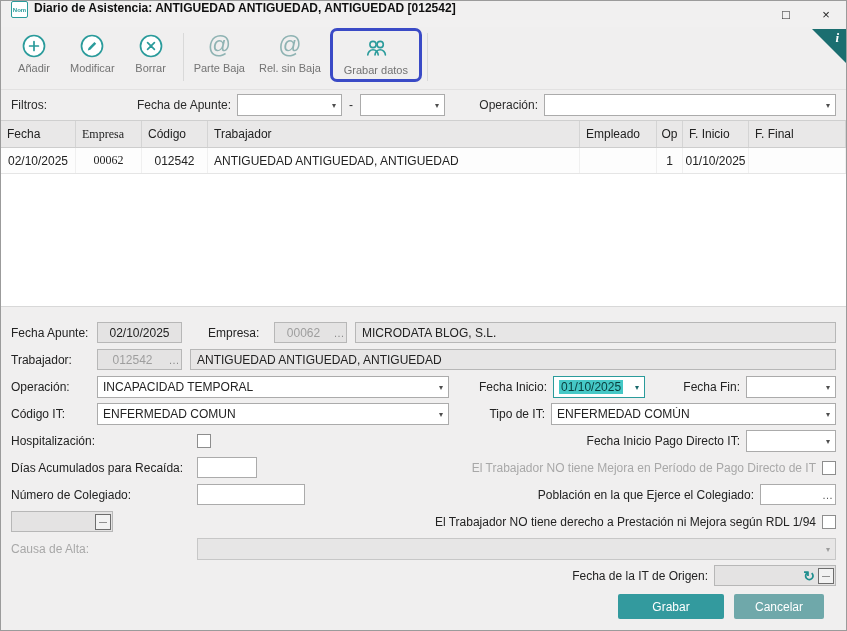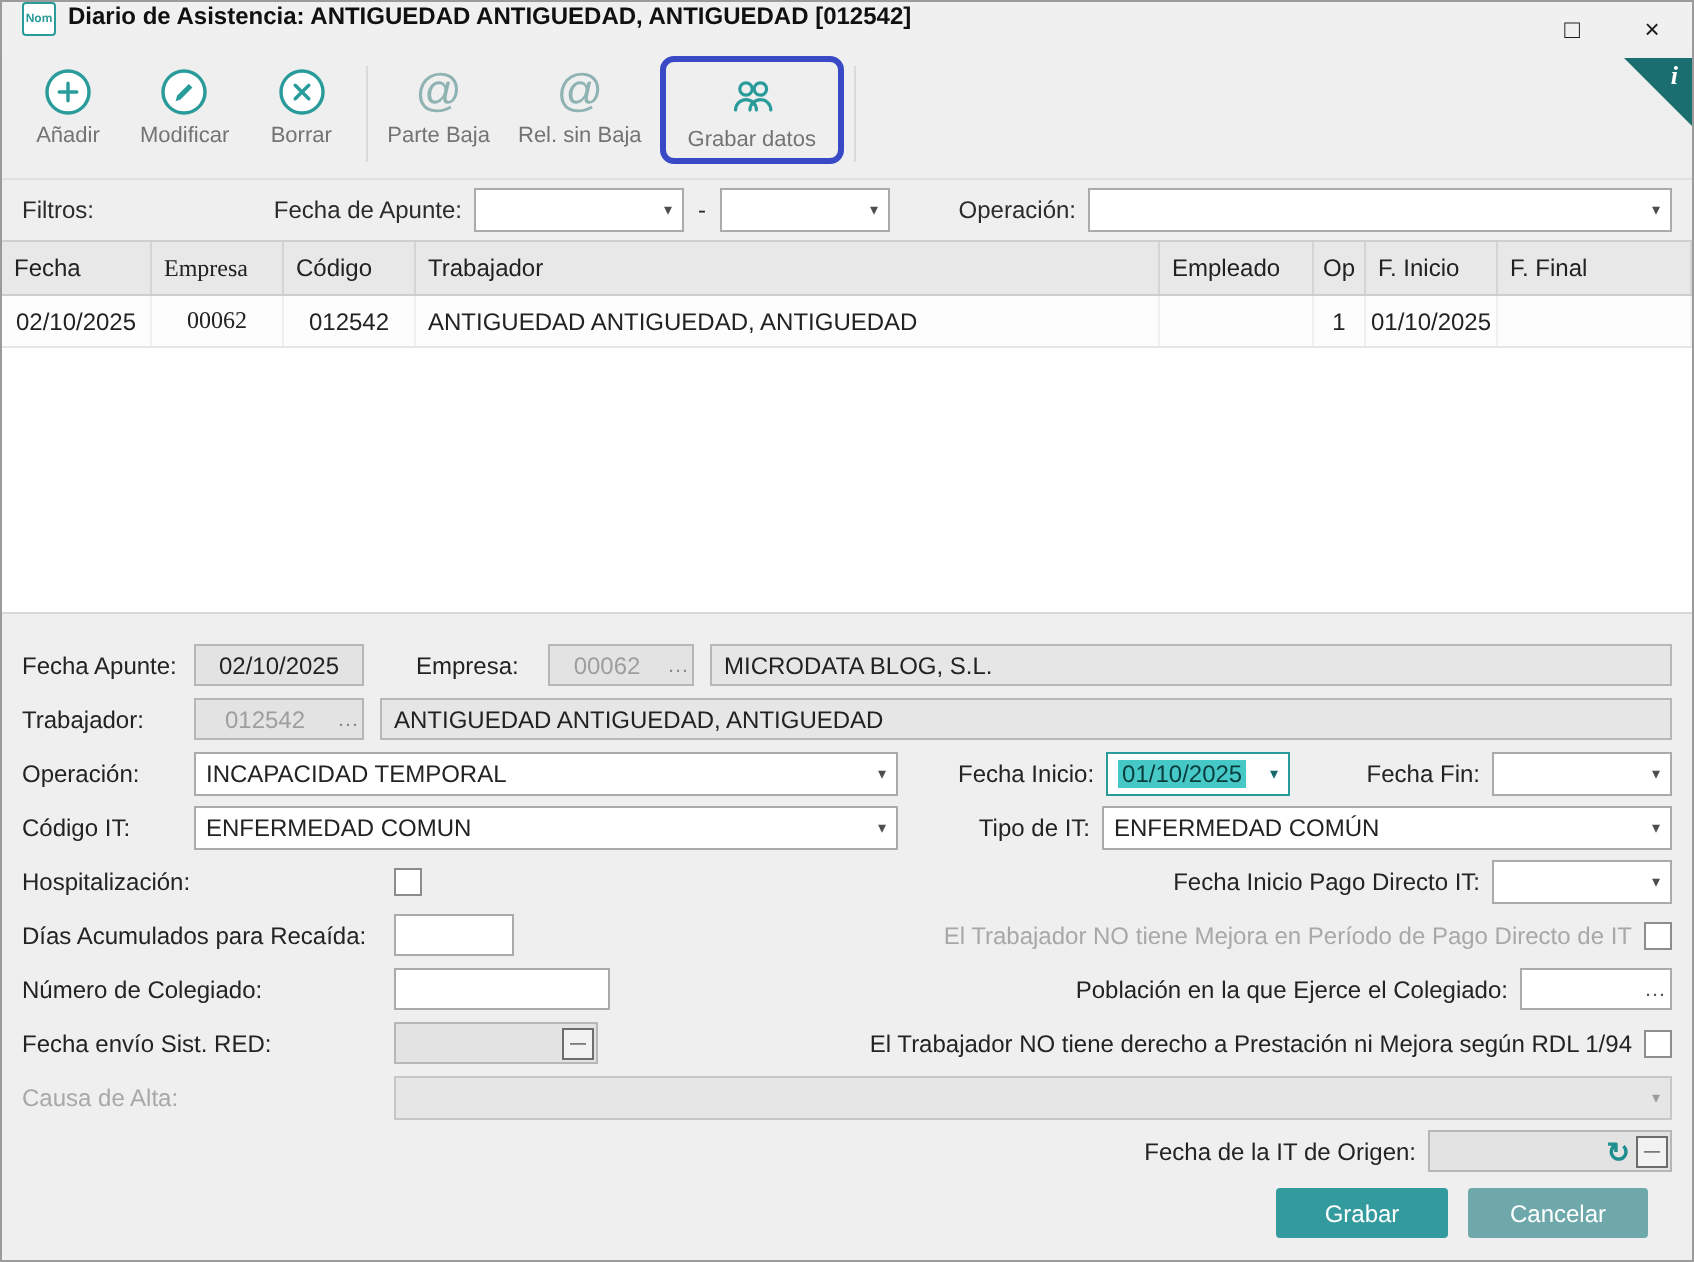--- a/index.html
+++ b/index.html
@@ -116,21 +116,21 @@
   .origin-field .spacer { flex:1; }
   .refresh { color:#1e8e8e; font-size:14px; font-weight:bold; margin:0 3px 0 0; cursor:pointer; line-height:1; }
 
   .ml6 { margin-left:6px; }
   .emp-label { flex:0 0 58px; margin-left:26px; white-space:nowrap; }
 
   
   .footer { flex:0 0 39px; display:flex; align-items:center; justify-content:flex-end; padding:0 22px 8px 0; }
   .btn { height:25px; border-radius:2px; color:#fff; display:flex; align-items:center;
     justify-content:center; font-size:12px; cursor:pointer; }
-  .btn-grabar { width:86px; background:#339a9e; }
+  .btn-grabar { width:106px; background:#339a9e; }
   .btn-cancelar { width:90px; background:#6fa8aa; margin-left:10px; }
 </style>
 </head>
 <body>
 
 <div class="window">
 
   <div class="titlebar">
     <div class="app-icon">
       <span>Nom</span>
@@ -319,21 +319,20 @@
       <span class="lblB">Número de Colegiado:</span>
       <div class="txt" style="width:108px;"></div>
       <span class="rlabel ml-auto">Población en la que Ejerce el Colegiado:</span>
       <div class="ellipsis-field">
         <span class="spacer"></span>
         <span class="dots">…</span>
       </div>
     </div>
 
     <div class="frow">
-      <span class="lblB">Fecha envío Sist. RED:</span>
       <div class="date-field">
         <span class="spacer"></span>
         <div class="cal-btn">
           <span>—</span>
         </div>
       </div>
       <span class="rlabel ml-auto">El Trabajador NO tiene derecho a Prestación ni Mejora según RDL 1/94</span>
       <div class="checkbox ml6"></div>
     </div>
 

